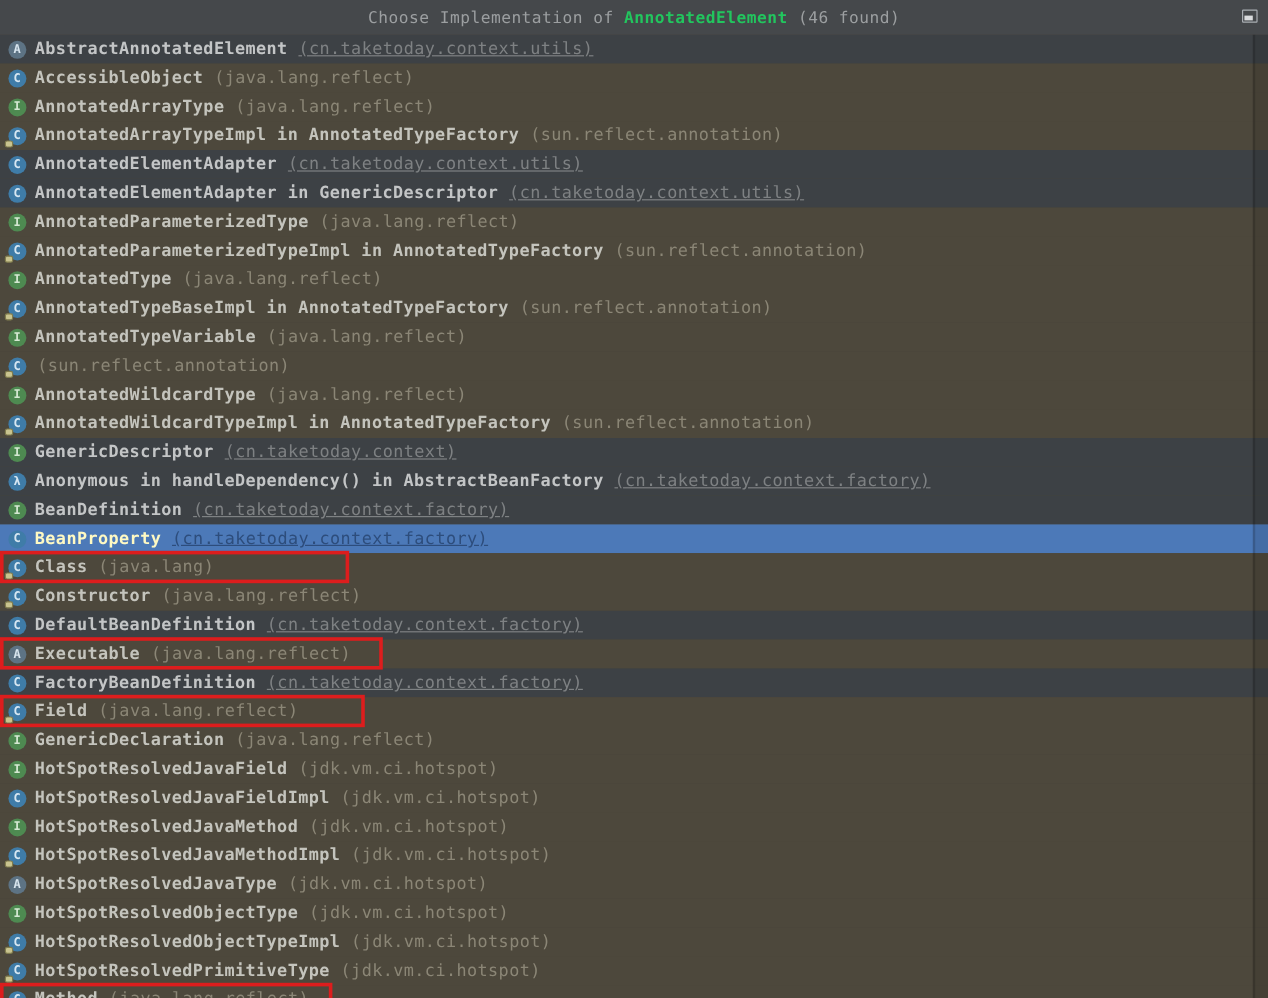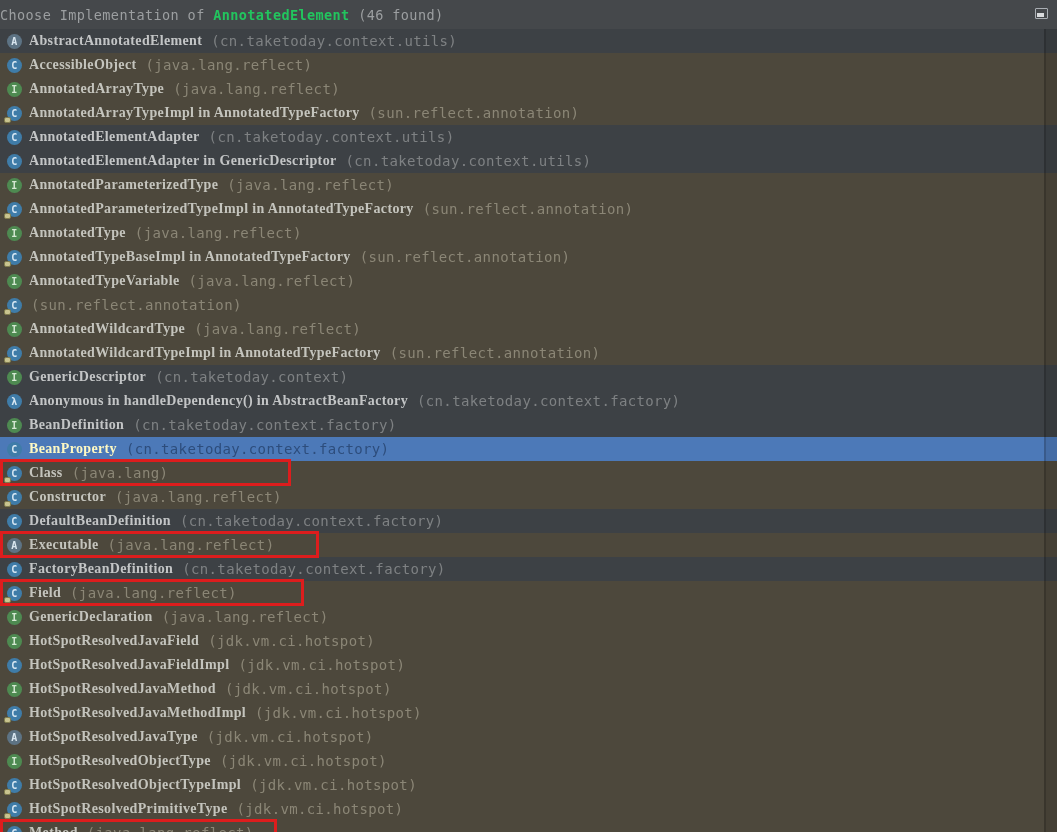--- a/index.html
+++ b/index.html
@@ -4,21 +4,21 @@
 <style>
   html,body{margin:0;padding:0;background:#2b2b2b;}
   #app{
     position:relative;width:1057px;height:832px;overflow:hidden;
     font-family:"DejaVu Sans Mono","Liberation Mono",monospace;
     background:#4d483c;
   }
   
   .titlebar{
     position:absolute;top:0;left:0;width:100%;height:29px;
-    background:#45484b;display:flex;align-items:center;justify-content:flex-start;
+    background:#45484b;display:flex;align-items:center;justify-content:center;
     font-size:13.5px;letter-spacing:.4px;white-space:pre;
   }
   .title-dim{color:#9c9fa1;}
   .title-strong{color:#22c55e;font-weight:bold;}
   .dock-icon{
     position:absolute;right:9px;top:8px;width:13px;height:11px;
     border:1px solid #a9aeb3;border-radius:1px;box-sizing:border-box;cursor:pointer;
   }
   .dock-icon .fill{
     position:absolute;left:1px;bottom:1px;width:7px;height:4px;background:#d9dbdd;
@@ -26,25 +26,25 @@
   
   .list{position:absolute;top:29px;left:0;width:100%;}
   .row{
     height:24px;display:flex;align-items:center;
     padding-left:7px;box-sizing:border-box;cursor:pointer;
     font-size:14px;letter-spacing:.35px;white-space:pre;
   }
   .row.project{background:#3d4145;}
   .row.library{background:#4d483c;}
   .row.selected{background:#4c79b8;}
-  .label{font-weight:bold;color:#c4c4bd;margin-left:7px;font-family:Liberation Serif, serif;}
+  .label{font-weight:bold;color:#c4c4bd;margin-left:7px;}
   .row.project .label{color:#c3c5c6;}
   .row.selected .label{color:#fef9c3;}
   .pkg{color:#8b8676;margin-left:9px;}
-  .row.project .pkg{color:#7e8183;}
+  .row.project .pkg{color:#7e8183;text-decoration:underline;}
   .row.selected .pkg{color:#2d4d7c;}
   
   .ticon{
     position:relative;flex:0 0 auto;width:15px;height:15px;border-radius:50%;
     font-size:10px;font-weight:bold;line-height:15px;text-align:center;
     color:rgba(228,240,248,.92);
   }
   .ticon.green{color:rgba(223,240,221,.92);}
   .badge{
     position:absolute;left:-3px;bottom:-2px;width:7px;height:6px;

